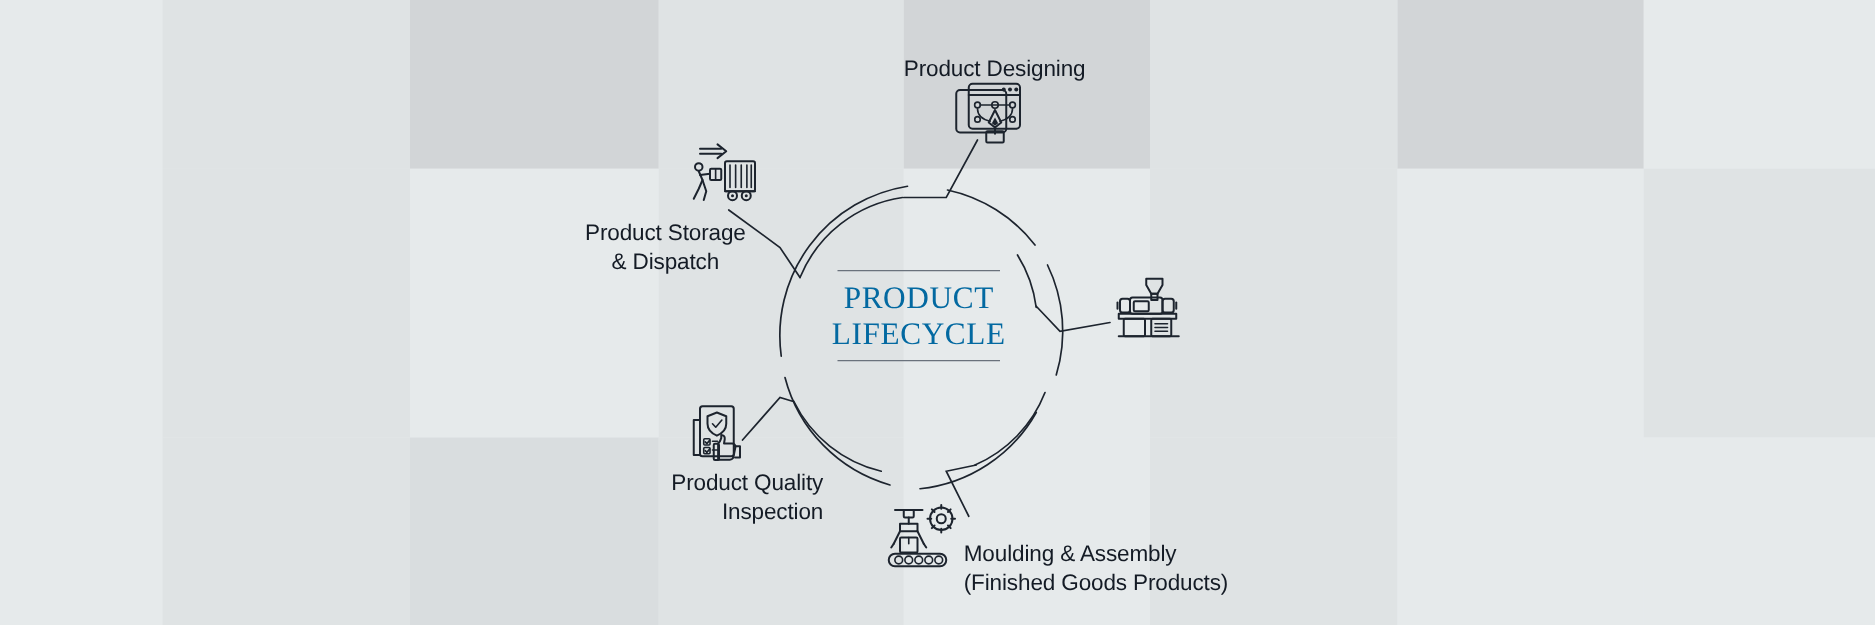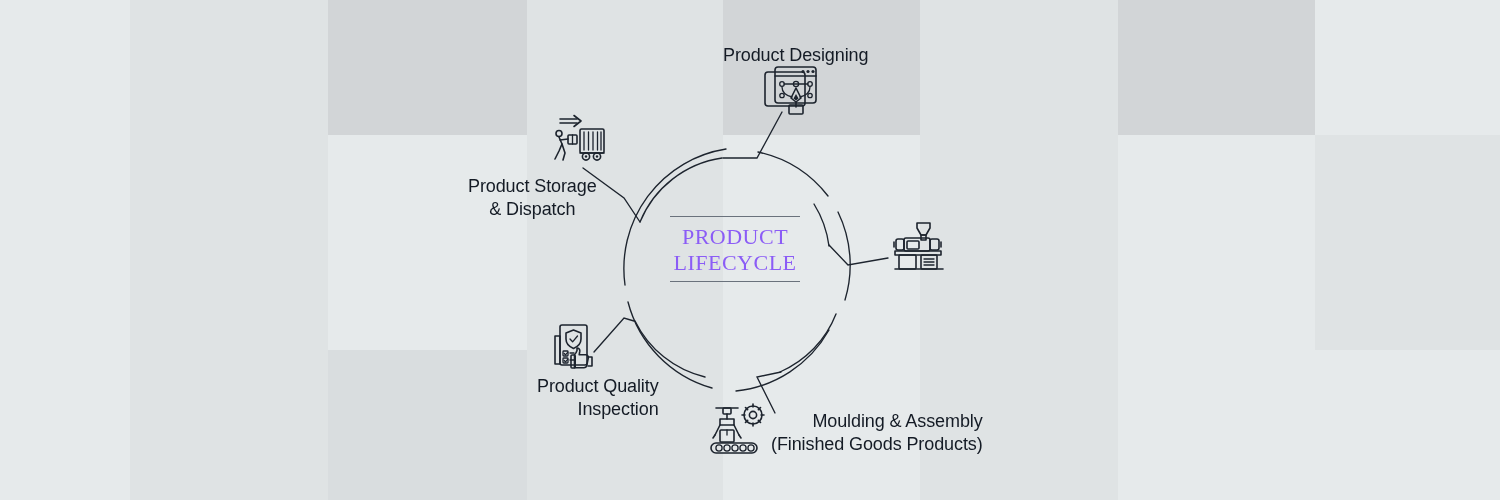--- a/index.html
+++ b/index.html
@@ -41,41 +41,41 @@
     width: 150px;
     text-align: center;
     pointer-events: none;
   }
   #center-word .cw-rule {
     height: 1px; background: #6a727c;
     width: 130px; margin: 0 auto;
   }
   #center-word .cw-text {
     font-family: "Liberation Serif", serif;
-    font-size: 22px;
+    font-size: 25px;
     letter-spacing: 0.5px;
     line-height: 1.16;
-    color: #8b5cf6;
+    color: #0369a1;
     padding: 7px 0 6px;
     white-space: pre-line;
   }
 
   
   .node-label {
     position: absolute;
     font-size: 18px;
     font-weight: normal;
     color: #141b25;
     line-height: 1.28;
     letter-spacing: -0.1px;
     white-space: pre-line;
   }
   #label-designing { left: 723px; top: 44px; }
   #label-mould     { left: 894px; top: 276px; }
-  #label-moulding  { left: 771px; top: 410px; text-align: right; }
+  #label-moulding  { left: 771px; top: 432px; }
   #label-quality   { left: 537px; top: 375px; text-align: right; }
   #label-storage   { left: 468px; top: 175px; text-align: center; }
 
   
   .node-icon { position: absolute; }
   .node-icon svg { display: block; }
   .ic {
     fill: none; stroke: #1d242e;
     stroke-width: 1.6;
     stroke-linecap: round; stroke-linejoin: round;

